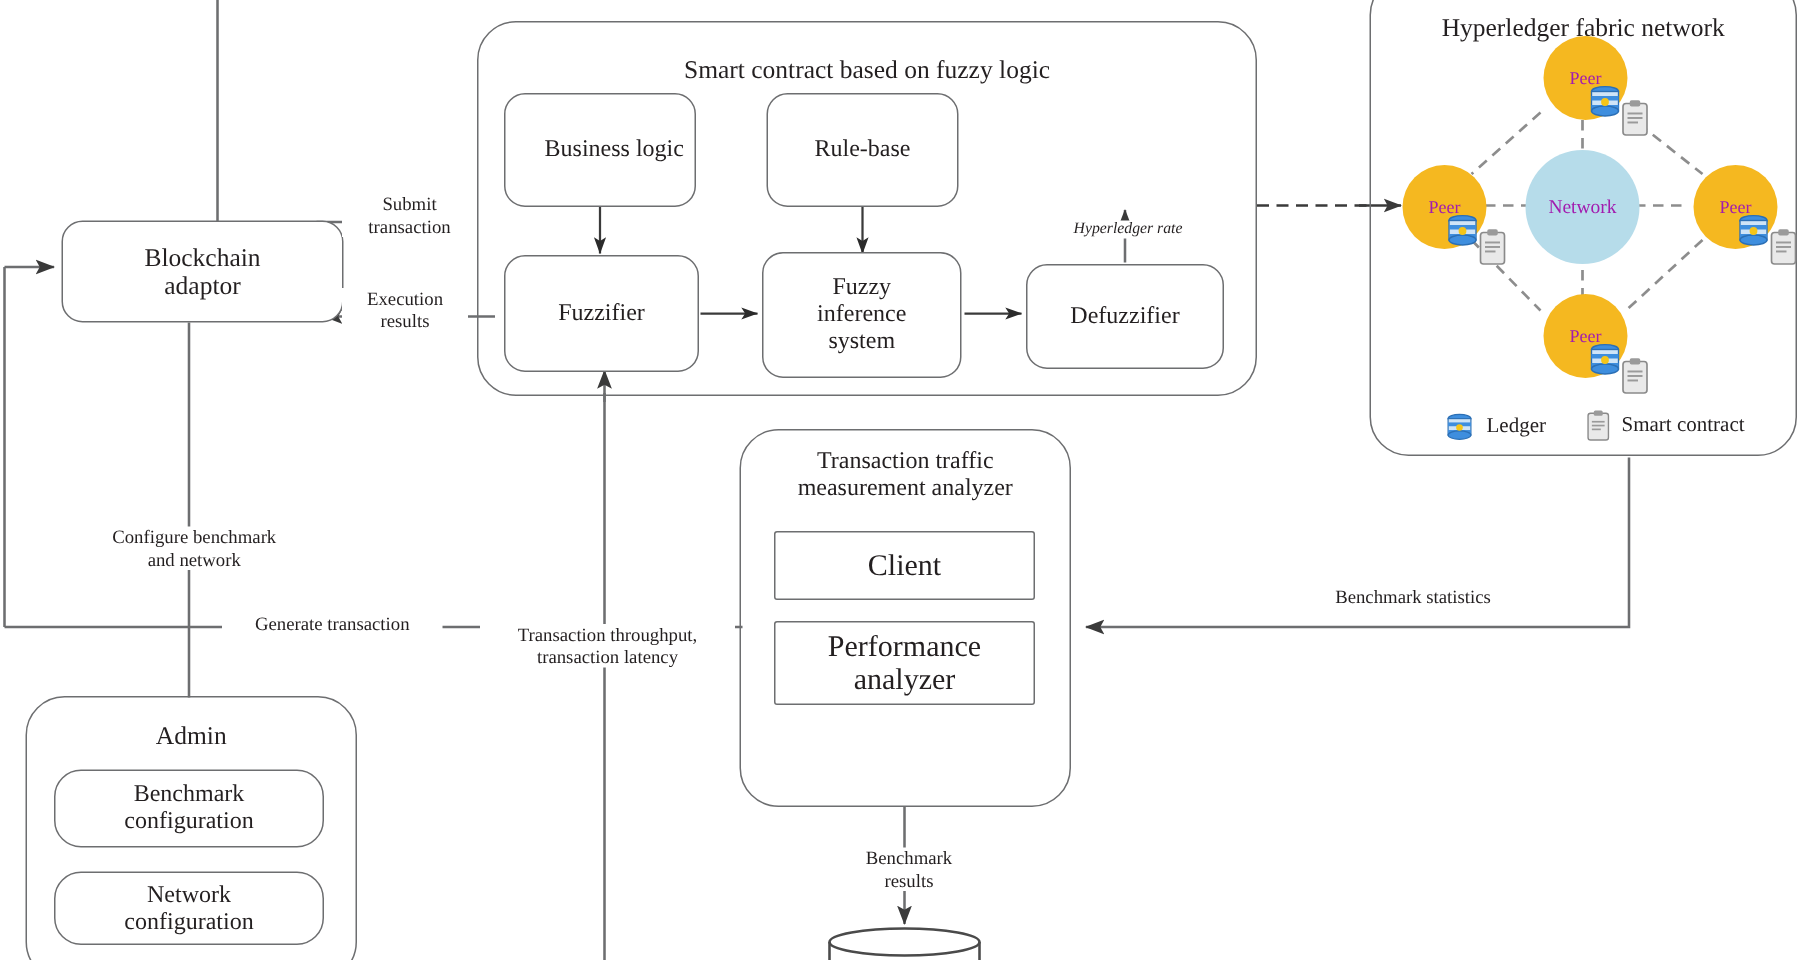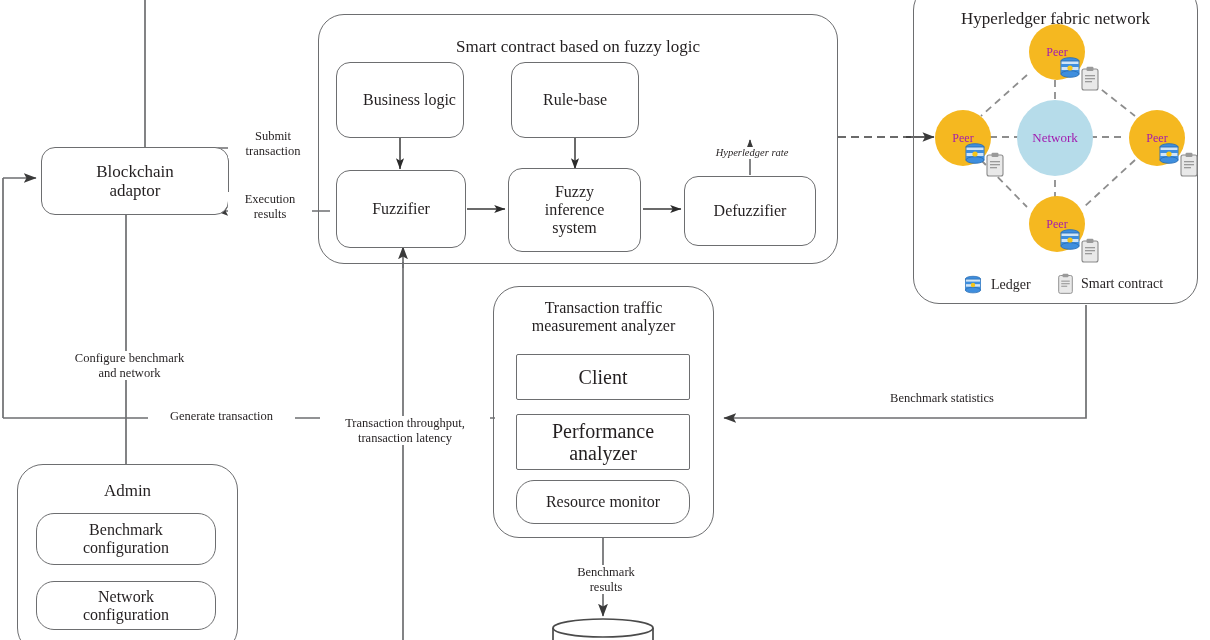--- a/index.html
+++ b/index.html
@@ -298,21 +298,20 @@
 
   <div class="box" style="left:516px;top:354px;width:174px;height:46px;font-size:20px;border-radius:2px;">Client</div>
 
   <div class="box" style="left:516px;top:414px;width:174px;height:56px;font-size:20px;border-radius:2px;">
     <div>
       <div>Performance</div>
       <div>analyzer</div>
     </div>
   </div>
 
-  <div class="box" style="left:516px;top:480px;width:174px;height:44px;font-size:16px;border-radius:18px;">Resource monitor</div>
 
   <div class="box outer" style="left:17px;top:464px;width:221px;height:190px;">
     <div class="outer-title" style="top:16px;font-size:17px;">Admin</div>
   </div>
 
   <div class="box" style="left:36px;top:513px;width:180px;height:52px;font-size:16px;border-radius:18px;">
     <div>
       <div>Benchmark</div>
       <div>configuration</div>
     </div>

